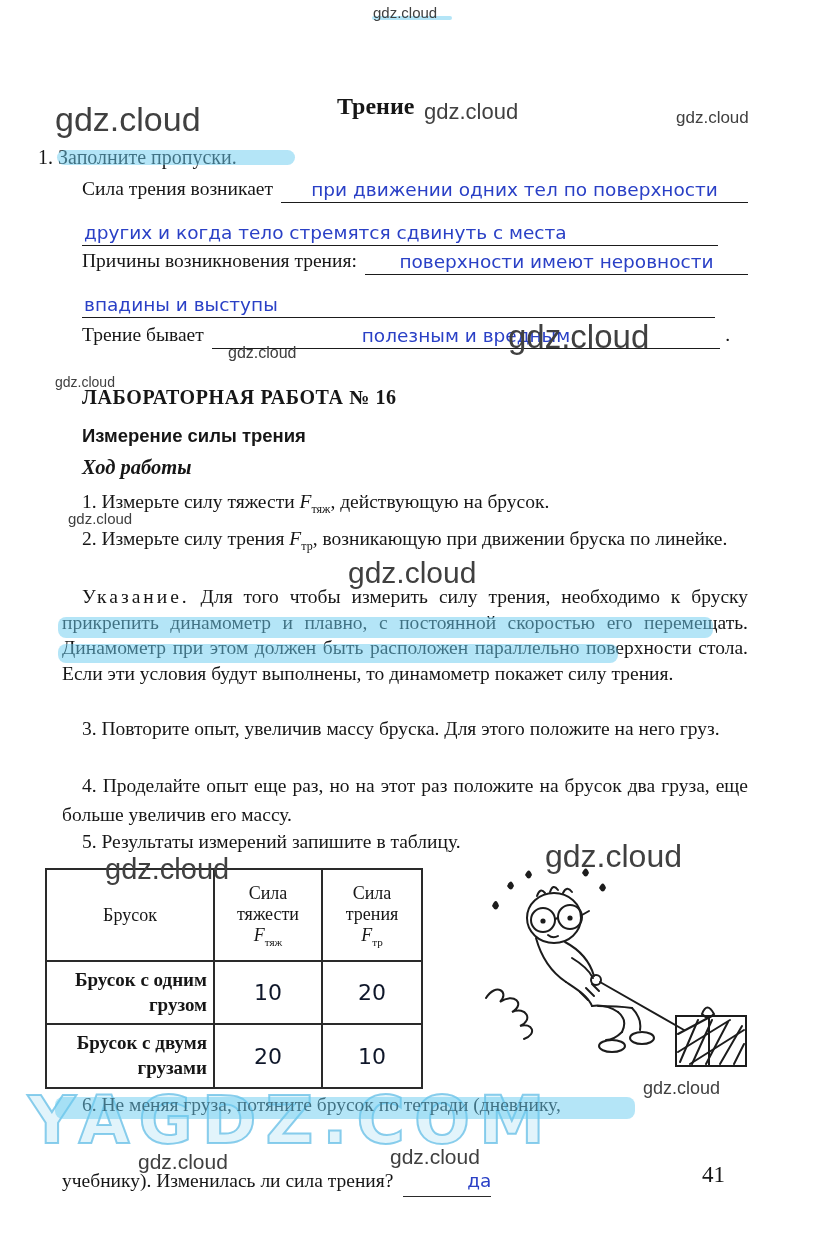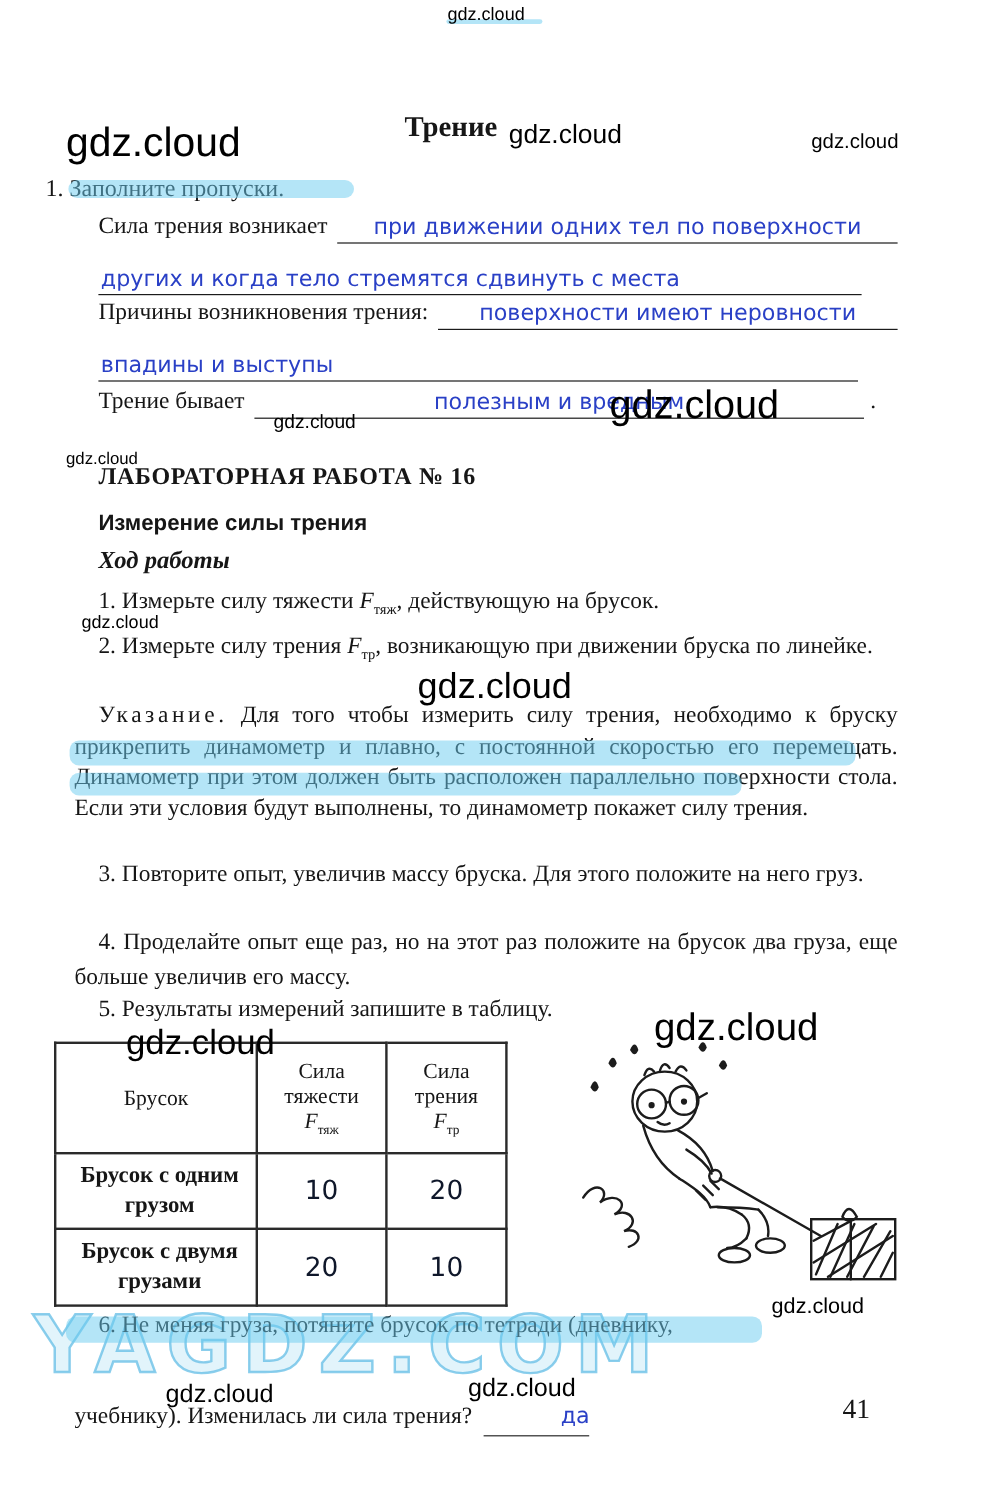--- a/index.html
+++ b/index.html
@@ -4,21 +4,21 @@
 <style>
   * { margin:0; padding:0; box-sizing:border-box; }
   html,body { background:#ffffff; }
   .page {
     position:relative; width:827px; height:1251px; background:#ffffff;
     font-family:"Liberation Serif", serif; color:#161616; overflow:hidden;
   }
   
   .wm {
     position:absolute; font-family:"Liberation Sans", sans-serif;
-    color:#000000; white-space:nowrap; z-index:4;text-align:center;
+    color:#404040; white-space:nowrap; z-index:4;text-align:center;
   }
   .wm-brand {
     position:absolute; font-family:"DejaVu Sans", sans-serif; font-weight:bold;
     font-size:66px; letter-spacing:9px; z-index:1;
     color:rgba(160,218,242,0.30);
     -webkit-text-stroke:2px rgba(90,185,228,0.70);
     white-space:nowrap;
   }
   
   .hl {
@@ -48,21 +48,21 @@
   sub { font-size:0.62em;font-family:Liberation Serif, serif; }
   
   .lab-table { position:absolute; left:45px; top:868px; border-collapse:collapse; z-index:2; background:#fff; }
   .lab-table th, .lab-table td { border:2px solid #2a2a2a; }
   .lab-table th { font-weight:normal; font-size:18px; text-align:center; vertical-align:middle; padding:6px 4px; }
   .lab-table .col1 { width:168px; }
   .lab-table .col2 { width:108px; }
   .lab-table .col3 { width:100px; }
   .lab-table .hdr-row { height:92px; }
   .lab-table .data-row { height:62px; }
-  .row-label { font-weight:bold; font-size:19px; text-align:center; padding:6px 6px 6px 12px; vertical-align:middle; line-height:1.3; }
+  .row-label { font-weight:bold; font-size:19px; text-align:right; padding:6px 6px 6px 12px; vertical-align:middle; line-height:1.3; }
   .cell-val { text-align:center; vertical-align:middle; font-family:"DejaVu Sans", sans-serif; font-size:22px; color:#0f172a; }
   
   .illo { position:absolute; left:462px; top:866px; width:305px; height:218px; z-index:2; }
   
   .step6 { position:absolute; left:62px; top:1091px; width:700px; font-size:19.5px; line-height:1.48; z-index:2; }
   .s6l1 { text-indent:20px; }
   .s6ans {
     display:inline-block; min-width:88px; text-align:right; margin-left:10px;
     border-bottom:1.6px solid #2a2a2a;
     margin-top:47px;

